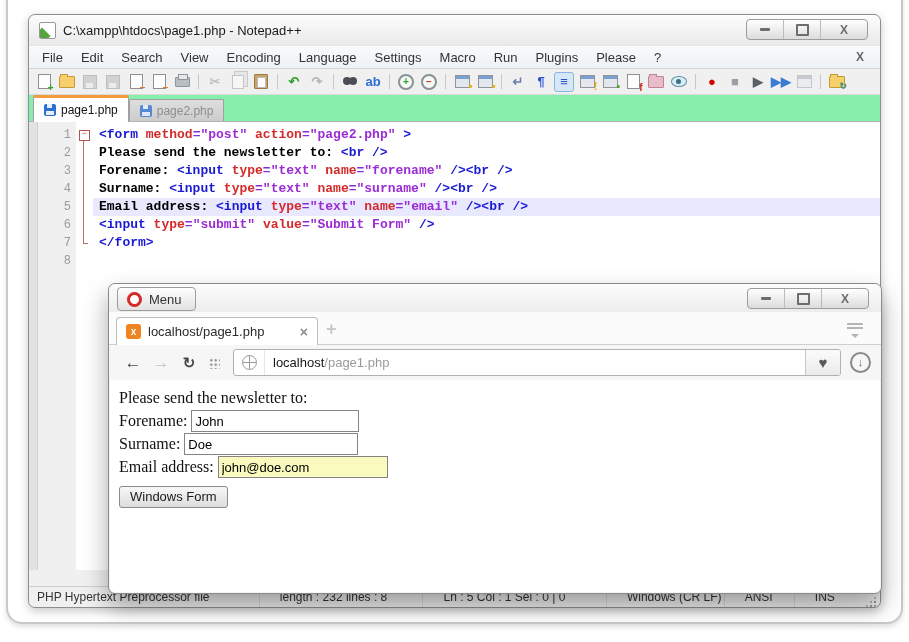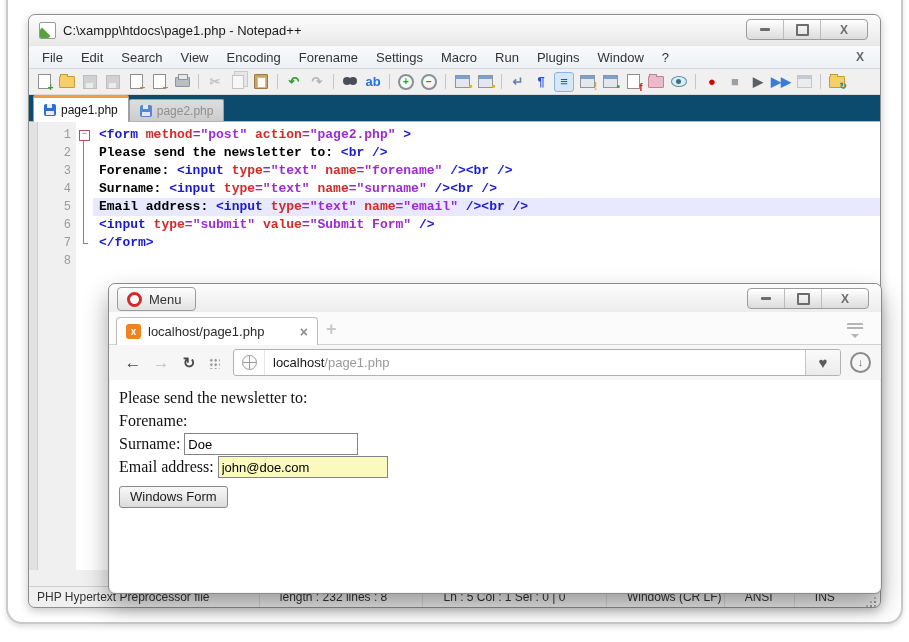--- a/index.html
+++ b/index.html
@@ -59,21 +59,21 @@
   .sh-binocs::before,.sh-binocs::after{content:"";position:absolute;top:0;width:8px;height:8px;border-radius:50%;background:#4a4f55;}
   .sh-binocs::before{left:0;} .sh-binocs::after{right:0;}
   .sh-zoom{width:12px;height:12px;border:2px solid #8a9099;border-radius:50%;display:flex;align-items:center;justify-content:center;
     font-size:10px;font-weight:bold;line-height:1;background:#f4fbf4;}
   .sh-win{width:13px;height:11px;background:#e4e8ee;border:1px solid #8f959b;position:relative;}
   .sh-win::before{content:"";position:absolute;left:0;top:0;right:0;height:3px;background:#7aa0d4;}
   .sh-win .badge{position:absolute;right:-4px;bottom:-5px;font-size:11px;font-weight:bold;line-height:1;}
   .sh-eye{width:14px;height:9px;background:#d9edf4;border:1px solid #5a8fa0;border-radius:50%;position:relative;}
   .sh-eye::after{content:"";position:absolute;left:4px;top:1.5px;width:5px;height:5px;border-radius:50%;background:#3a6f86;}
 
-  .npp-tabs{display:flex;align-items:flex-end;height:26px;background:#0c4a6e;border-bottom:1px solid #b4b4b4;padding-left:4px;}
+  .npp-tabs{display:flex;align-items:flex-end;height:26px;background:#86efac;border-bottom:1px solid #b4b4b4;padding-left:4px;}
   .tab{display:flex;align-items:center;gap:5px;height:21px;padding:0 10px;font-size:12px;
     border:1px solid #a0a0a0;border-bottom:none;border-radius:2px 2px 0 0;}
   .tab.active{background:#fff;border-top:3px solid #f59a3d;height:24px;margin-bottom:-1px;color:#111;z-index:2;}
   .tab.inactive{background:linear-gradient(#dedede,#cccccc);color:#8e8e8e;}
   .floppy-ico{width:12px;height:12px;background:#2a6fd4;border-radius:2px;position:relative;}
   .floppy-ico::before{content:"";position:absolute;left:3px;top:0;width:5px;height:4px;background:#e8f0ff;}
   .floppy-ico::after{content:"";position:absolute;left:2px;bottom:1px;width:8px;height:4px;background:#e8f0ff;}
   .tab.inactive .floppy-ico{opacity:.75;}
 
   .npp-editor{position:relative;height:448px;background:#fff;display:flex;overflow:hidden;
@@ -170,26 +170,26 @@
           <span class="g-close">X</span>
         </div>
     </div>
 
     <div class="npp-menubar" id="npp-menu">
         <span class="menu-item">File</span>
         <span class="menu-item">Edit</span>
         <span class="menu-item">Search</span>
         <span class="menu-item">View</span>
         <span class="menu-item">Encoding</span>
-        <span class="menu-item">Forename</span>
+        <span class="menu-item">Language</span>
         <span class="menu-item">Settings</span>
         <span class="menu-item">Macro</span>
         <span class="menu-item">Run</span>
         <span class="menu-item">Plugins</span>
-        <span class="menu-item">Window</span>
+        <span class="menu-item">Please</span>
         <span class="menu-item">?</span>
         <span class="menubar-x">X</span>
       </div>
     <div class="npp-toolbar" id="npp-toolbar">
         <span class="tbtn">
           <span class="sh-page">
             <span class="badge" style="color: rgb(47, 158, 47);">+</span>
           </span>
         </span>
         <span class="tbtn">
@@ -411,20 +411,21 @@
       <span class="download-btn">
           <span>↓</span>
         </span>
     </div>
 
     <div class="op-content">
       <p class="intro-line">Please send the newsletter to:</p>
       <div id="form-rows">
           <div class="form-row">
             <span class="lbl">Forename:</span>
+            <input class="txt-input w0" type="text" value="John" style="">
           </div>
           <div class="form-row">
             <span class="lbl">Surname:</span>
             <input class="txt-input w1" type="text" value="Doe" style="">
           </div>
           <div class="form-row">
             <span class="lbl">Email address:</span>
             <input class="txt-input w2 hl-input" type="text" value="john@doe.com" style="">
           </div>
         </div>

